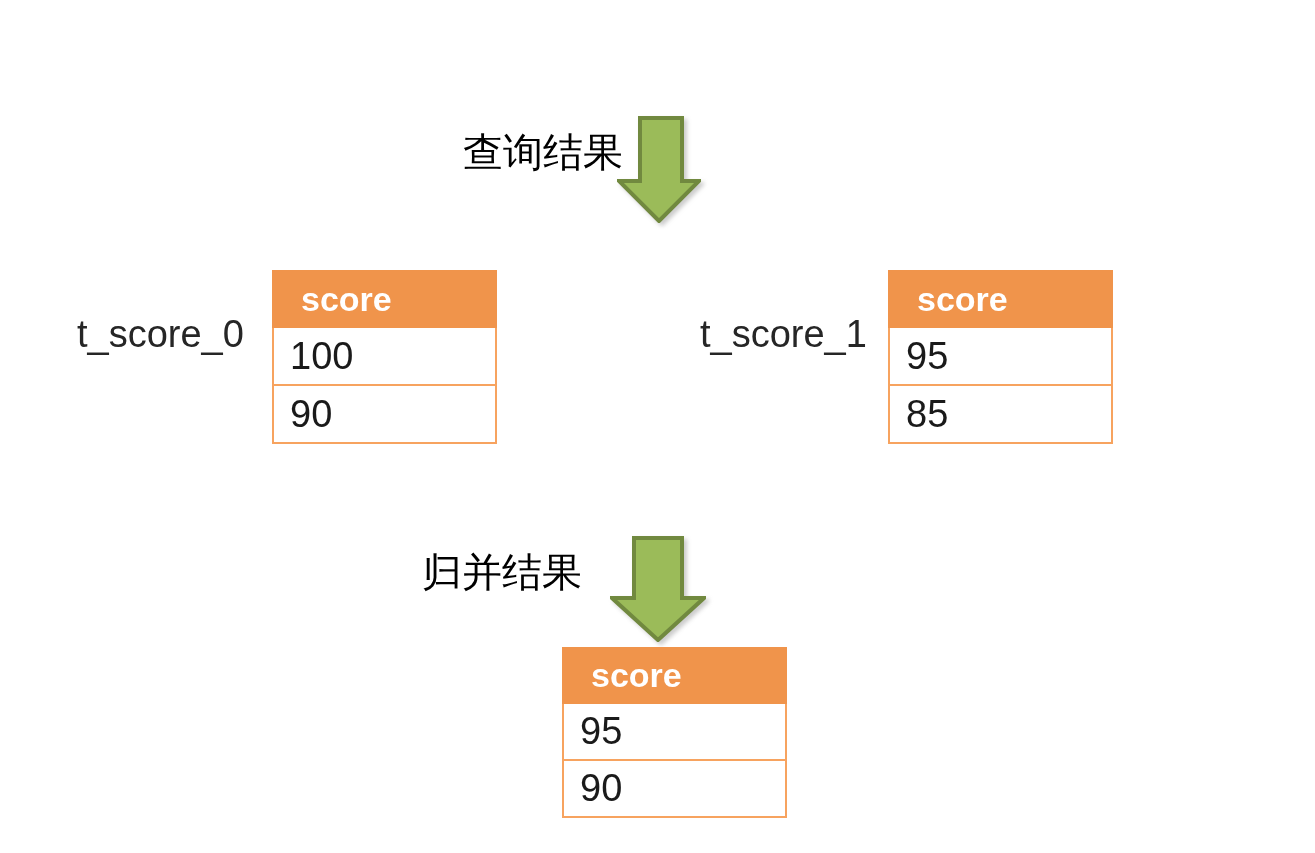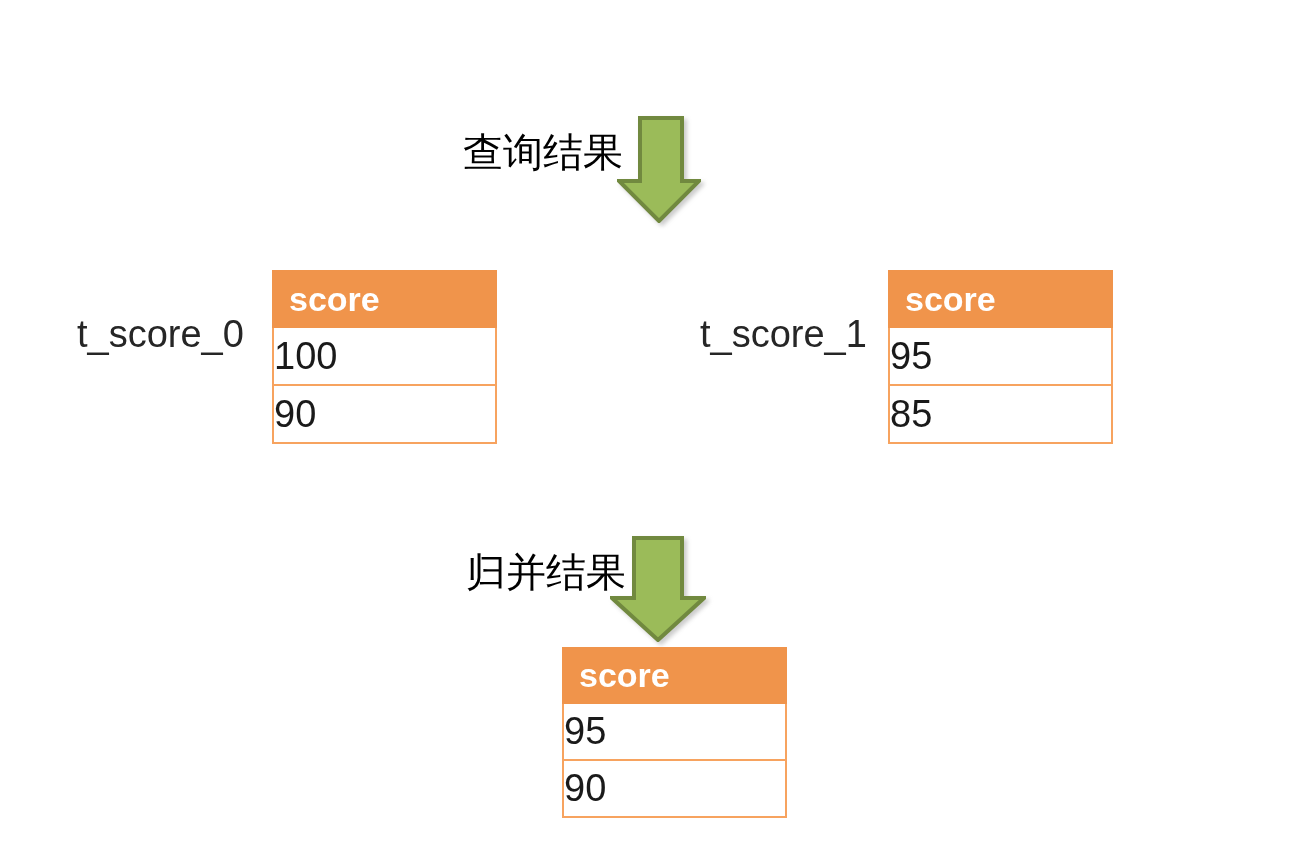--- a/index.html
+++ b/index.html
@@ -38,21 +38,21 @@
 
   
   .flow-label {
     position: absolute;
     font-size: 40px;
     line-height: 1;
     color: #000000;
     white-space: nowrap;
   }
   #flow-label-1 { left: 463px; top: 132px; }
-  #flow-label-2 { left: 466px; top: 552px; }
+  #flow-label-2 { left: 422px; top: 552px; }
 
   
   .arrow { position: absolute; filter: drop-shadow(3px 3px 2px rgba(110,110,110,0.35)); }
   #arrow-1 { left: 617px; top: 116px; }
   #arrow-2 { left: 610px; top: 536px; }
   .arrow polygon {
     fill: var(--arrow-fill);
     stroke: var(--arrow-stroke);
     stroke-width: 4;
     stroke-linejoin: miter;
@@ -81,29 +81,30 @@
   #table-merged { left: 562px; top: 647px; }
 
   .dtable .hdr {
     height: 58px;
     background: var(--header-bg);
     color: #ffffff;
     font-weight: 700;
     font-size: 34px;
     display: flex;
     align-items: center;
-    padding-left: 17px;
+    padding-left: 29px;
   }
   #table-merged .hdr { height: 57px; }
   .dtable .row {
     height: 58px;
     border: 2px solid var(--table-border);
     border-top: none;
     display: flex;
     align-items: center;
+    padding-left: 16px;
     font-size: 38px;
     color: #1A1A1A;
     background: #ffffff;
   }
   #table-merged .row { height: 57px; }
 </style>
 </head>
 <body>
 
 <div class="canvas">

